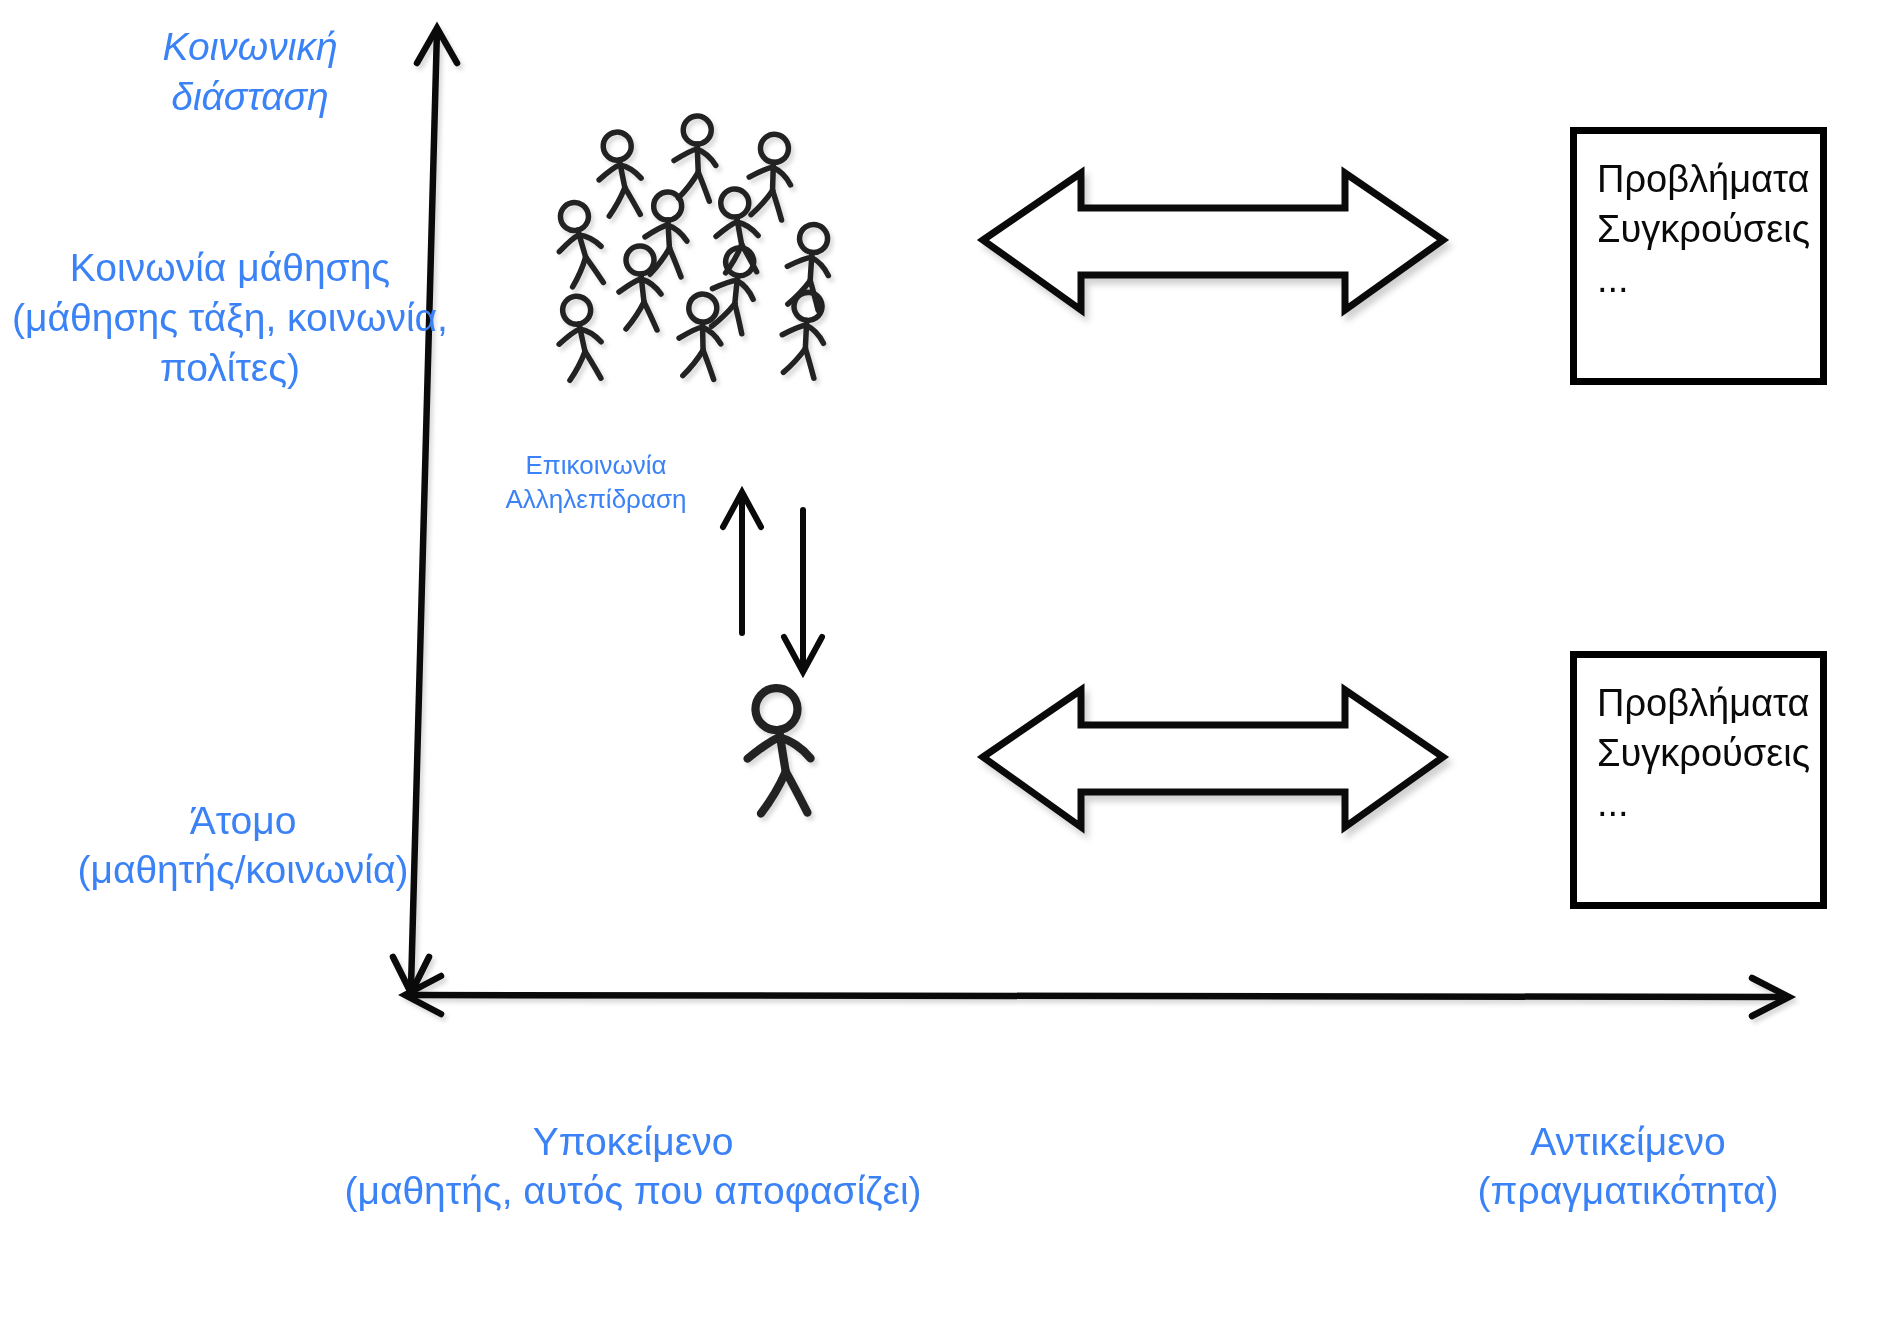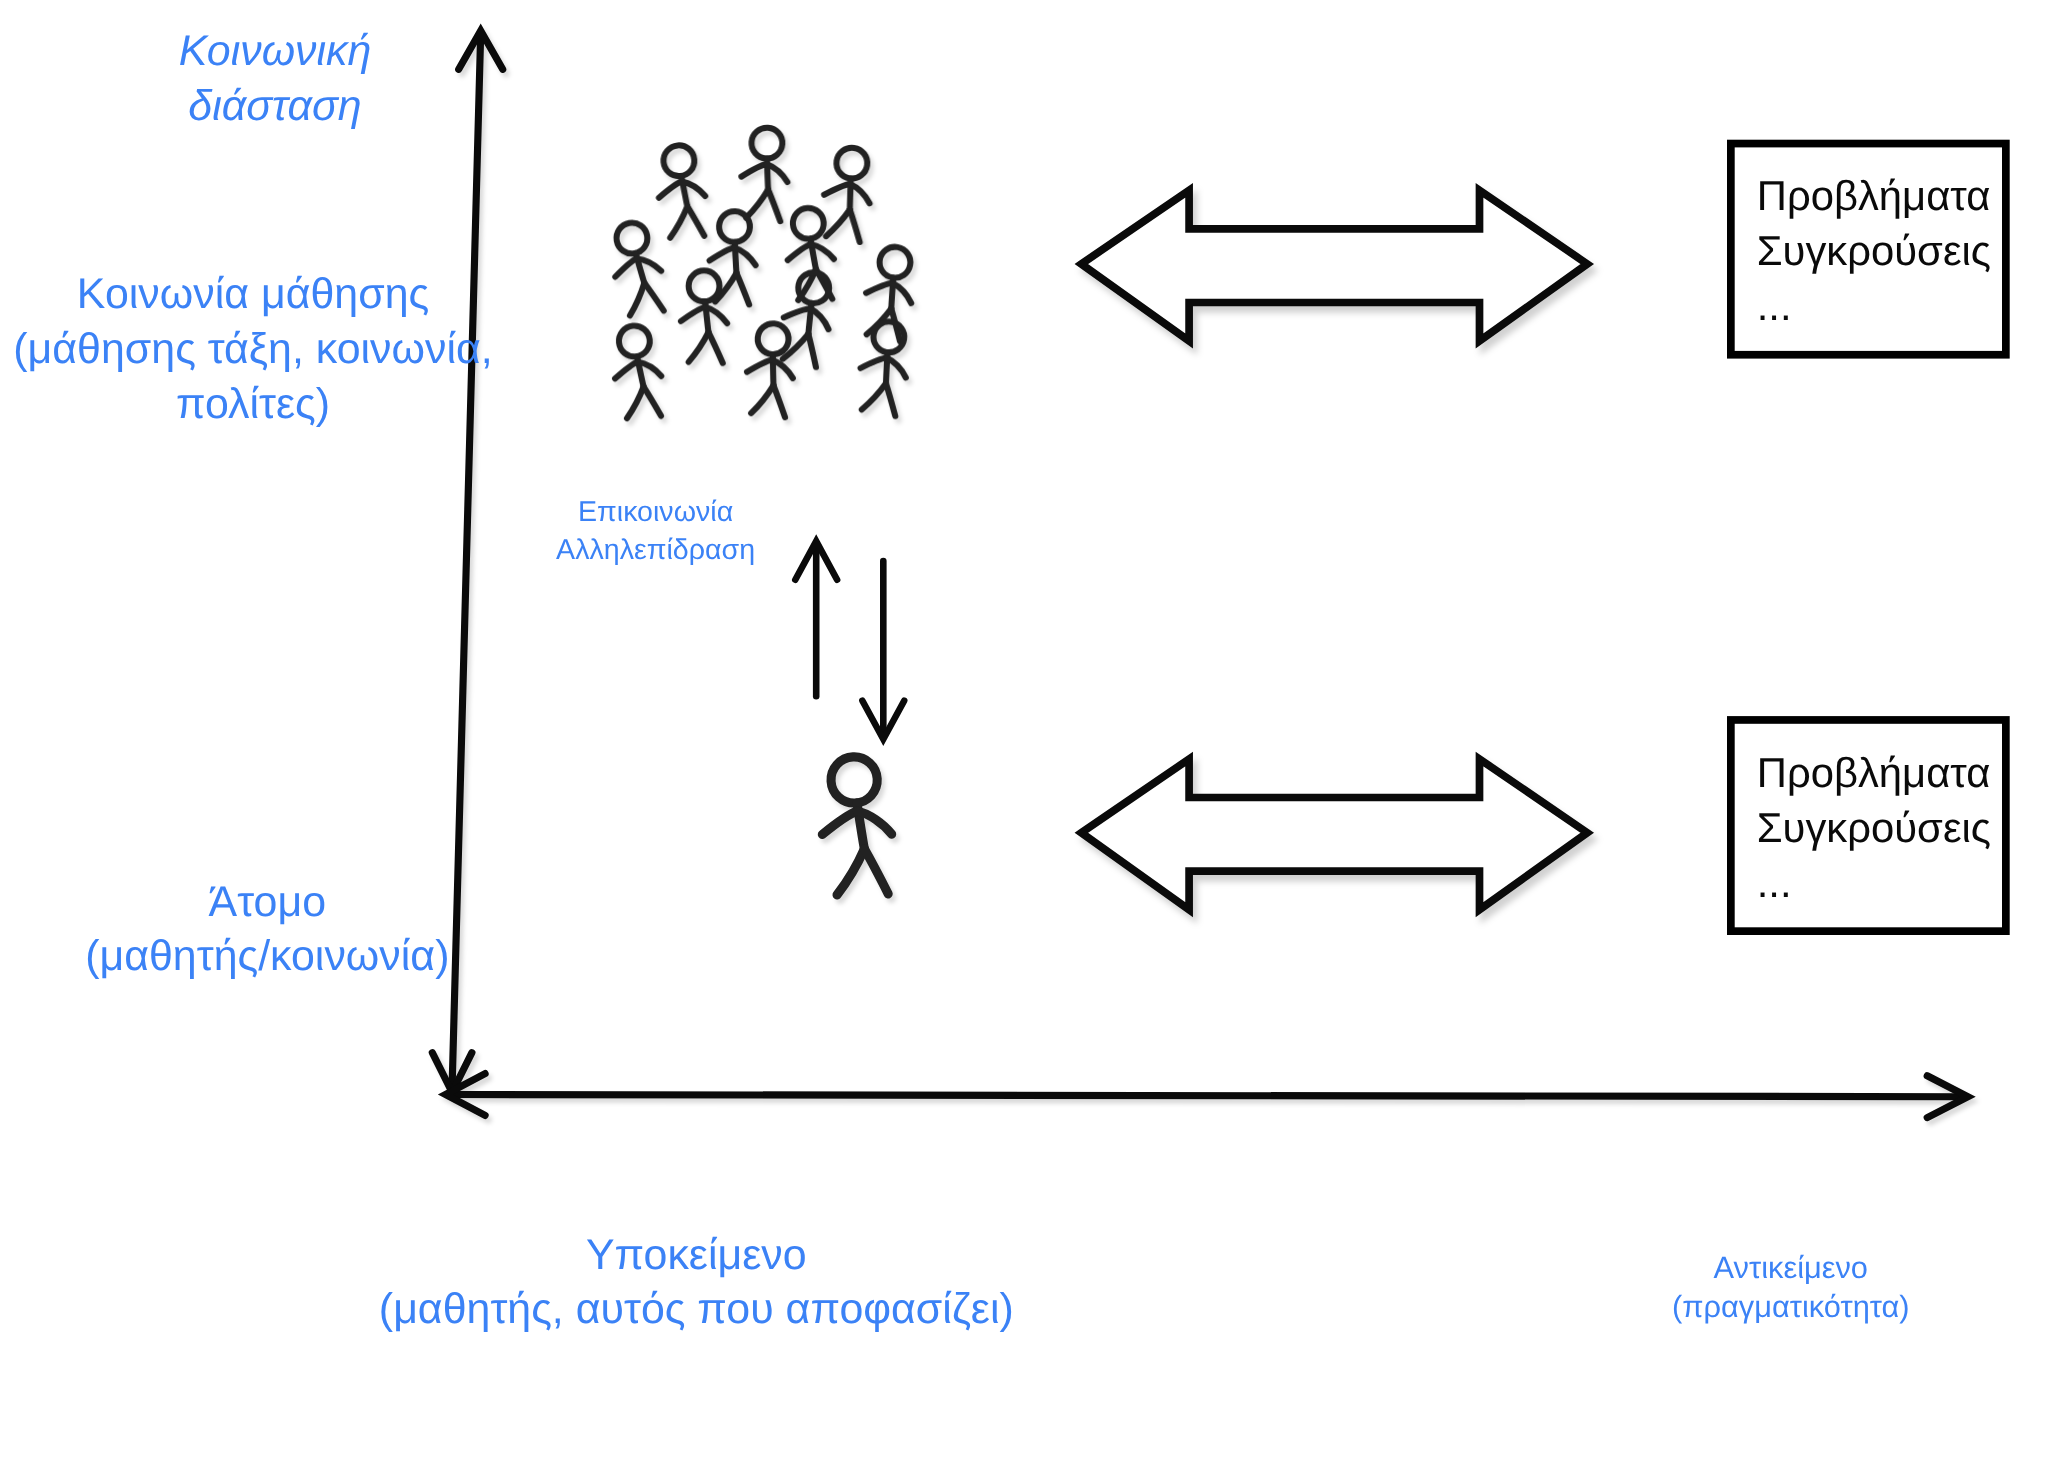--- a/index.html
+++ b/index.html
@@ -13,24 +13,24 @@
   }
   .stage svg.layer{position:absolute;left:0;top:0;}
   .label{position:absolute;text-align:center;color:#3b82f6;}
   .lab-line{white-space:nowrap;}
   .y-title{left:30px;top:22px;width:440px;font-size:39px;font-style:italic;line-height:1.28;}
   .y-top{left:0px;top:243px;width:460px;font-size:39px;line-height:1.28;}
   .y-bottom{left:23px;top:797px;width:440px;font-size:39px;line-height:1.25;}
   .comm{left:396px;top:449px;width:400px;font-size:26px;line-height:1.3;}
   .heading{left:978px;top:481px;width:560px;font-size:44px;font-weight:bold;line-height:1.22;text-align:left;}
   .x-left{left:333px;top:1118px;width:600px;font-size:39px;line-height:1.25;}
-  .x-right{left:1428px;top:1118px;width:400px;font-size:28px;line-height:1.25;margin-top:17px;}
+  .x-right{left:1428px;top:1118px;width:400px;font-size:39px;line-height:1.25;}
   .caption{left:684px;top:1280px;width:1000px;font-size:39px;font-style:italic;line-height:1.2;}
   .pbox{
-    position:absolute;width:257px;height:199px;
+    position:absolute;width:257px;height:258px;
     border:7px solid #000;background:#fff;box-sizing:border-box;
     font-size:38px;line-height:1.32;text-align:left;
     padding:20px 6px 12px 20px;color:#0a0a0a;
   }
   .pbox-top{left:1570px;top:127px;}
   .pbox-bottom{left:1570px;top:651px;}
   .shadow{filter:drop-shadow(4px 6px 3px rgba(0,0,0,0.18));}
   .softshadow{filter:drop-shadow(3px 4px 2px rgba(0,0,0,0.15));}
 </style>
 </head>

